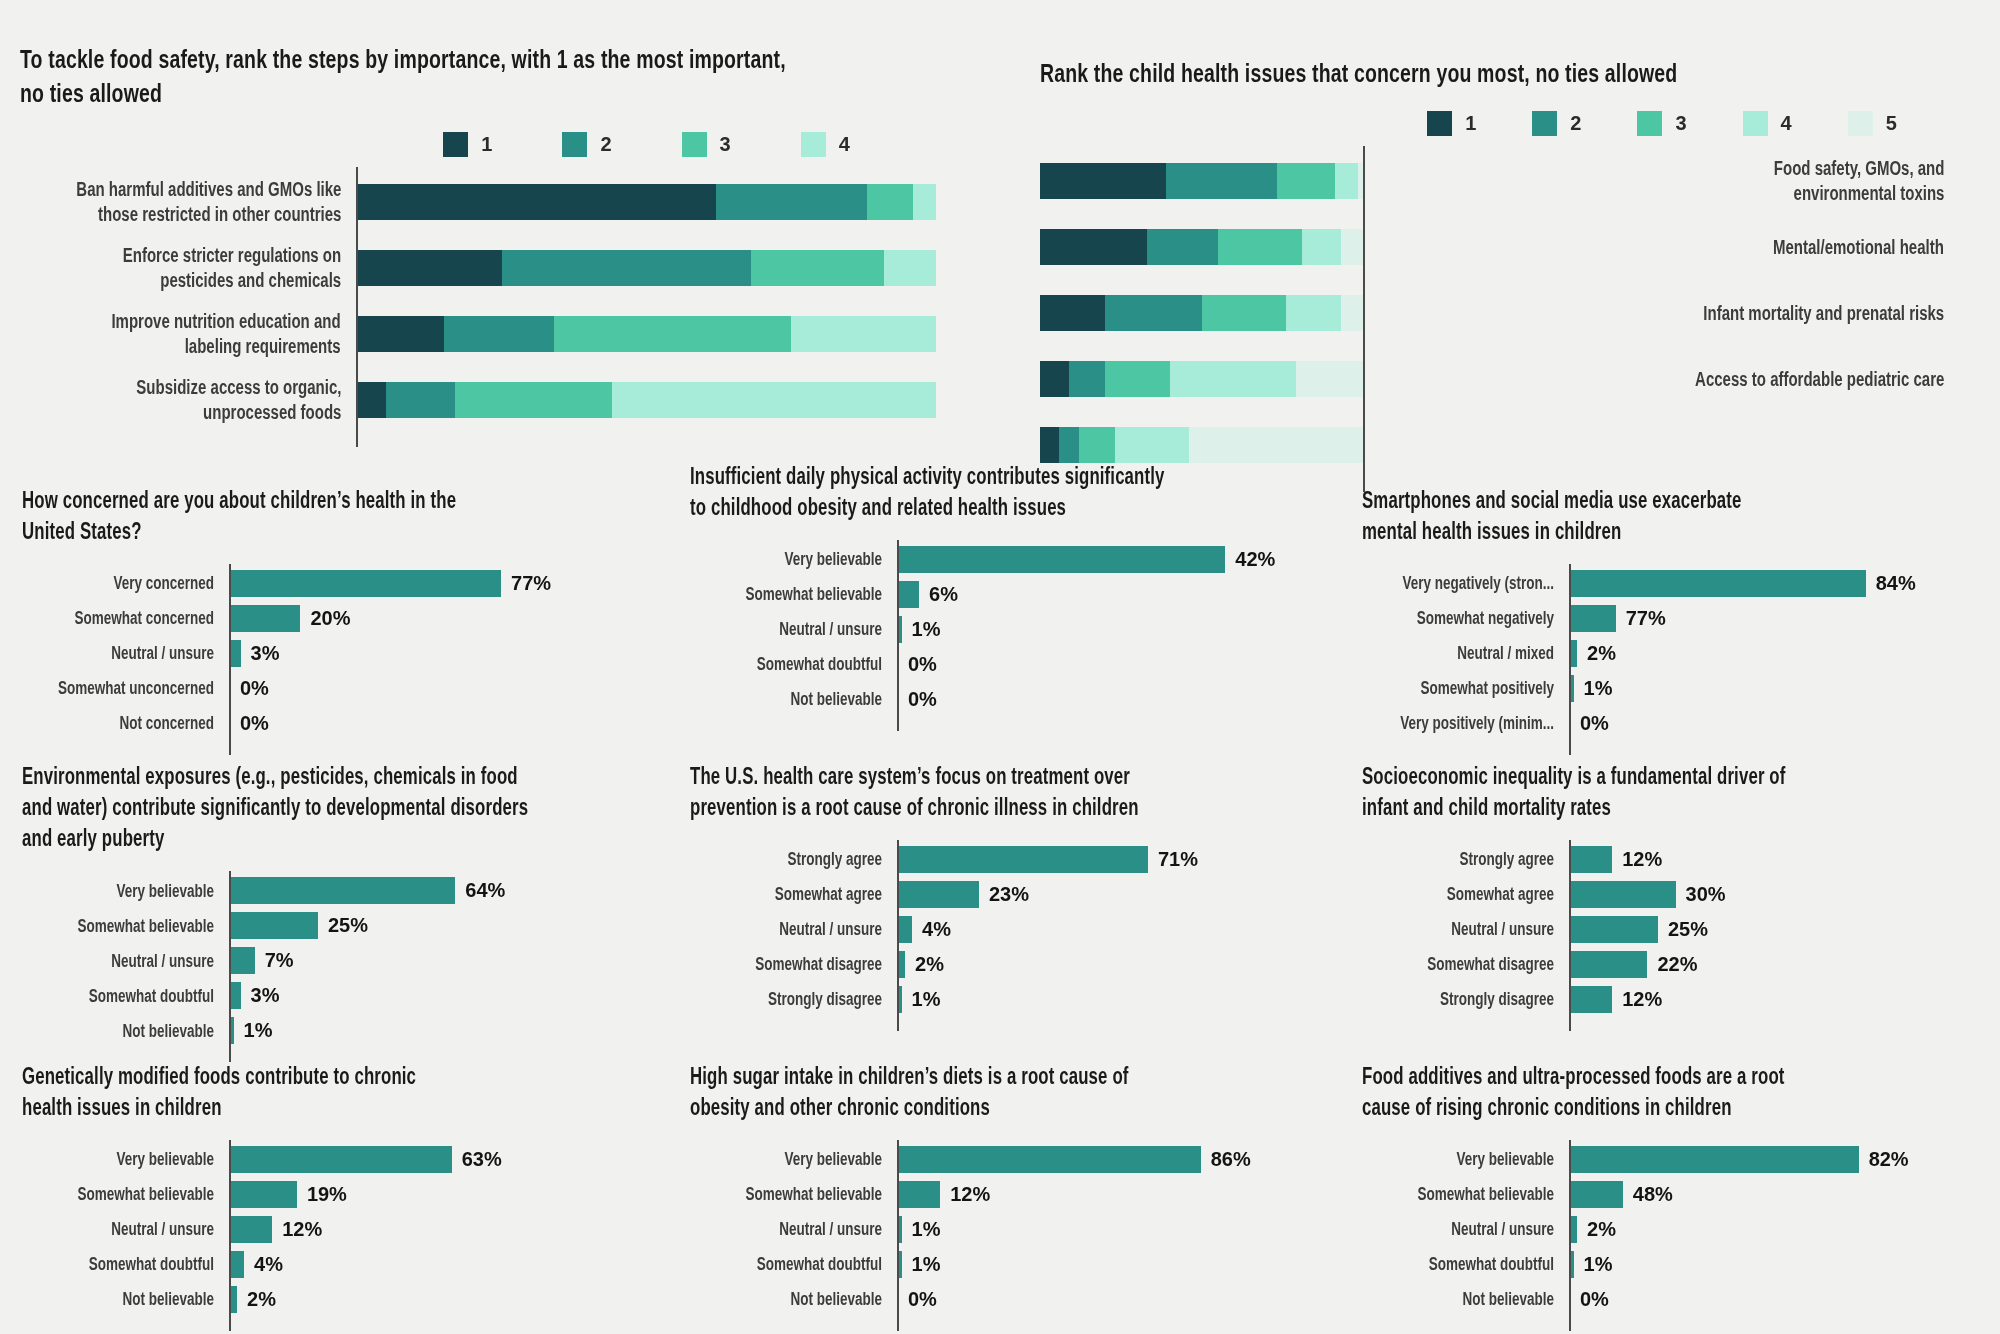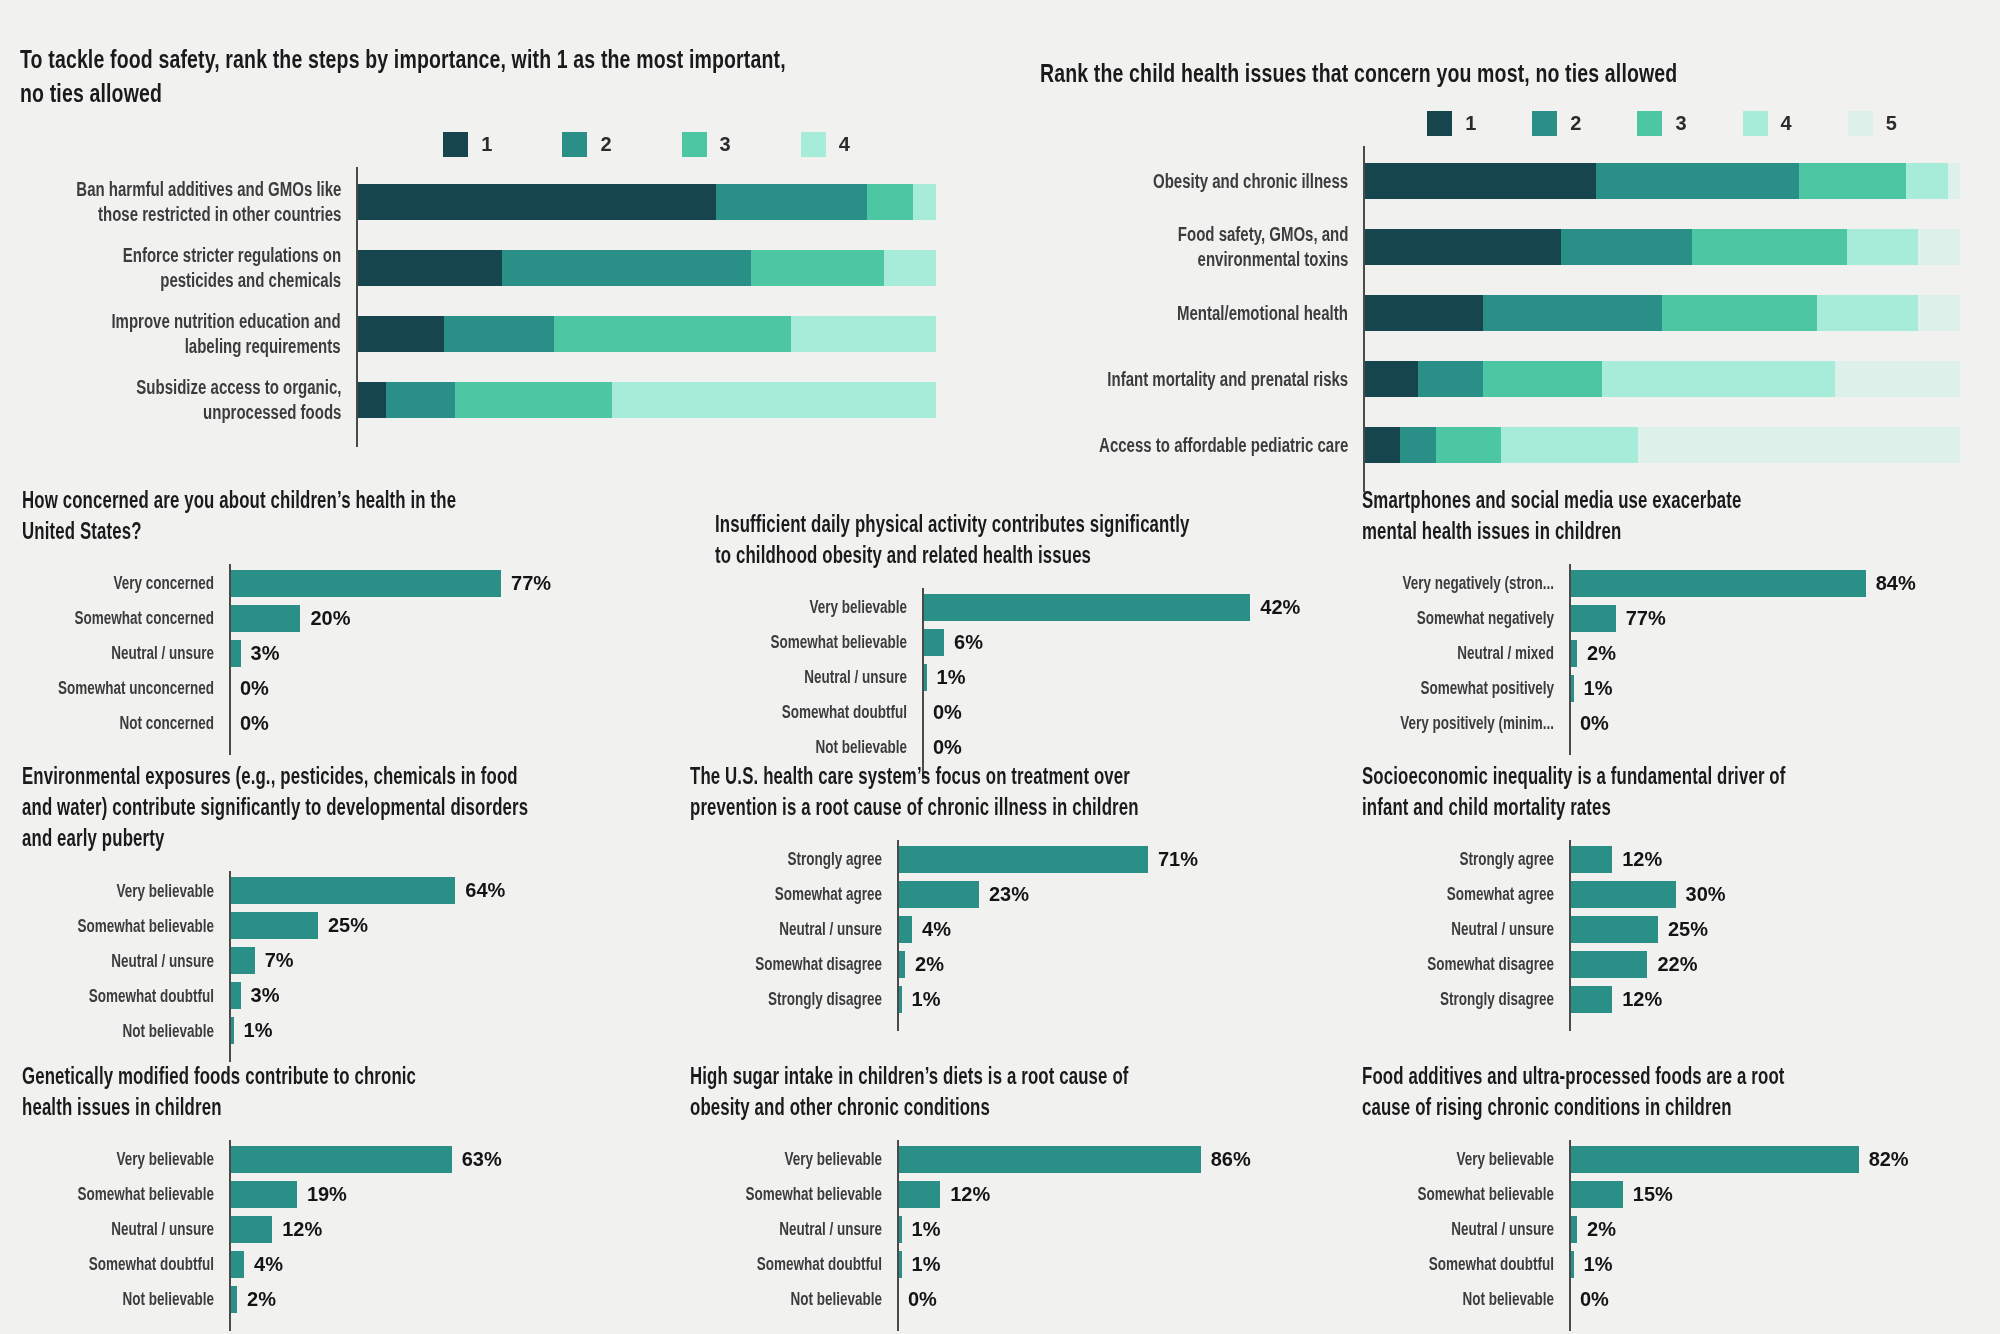--- a/index.html
+++ b/index.html
@@ -140,23 +140,20 @@
         <div class="lg-item">
           <span class="sw" style="background: rgb(167, 236, 216);"></span>
           <span>4</span>
         </div>
         <div class="lg-item">
           <span class="sw" style="background: rgb(221, 241, 234);"></span>
           <span>5</span>
         </div>
       </div>
     <div class="plot">
-        <div class="cat-cell">
-          <span class="cat">Obesity and chronic illness</span>
-        </div>
         <div class="bar-cell">
           <div class="stack">
             <div class="seg" style="width: 39%; background: rgb(22, 69, 77);"></div>
             <div class="seg" style="width: 34%; background: rgb(42, 143, 135);"></div>
             <div class="seg" style="width: 18%; background: rgb(77, 199, 163);"></div>
             <div class="seg" style="width: 7%; background: rgb(167, 236, 216);"></div>
             <div class="seg" style="width: 2%; background: rgb(221, 241, 234);"></div>
           </div>
         </div>
         <div class="cat-cell">
@@ -248,21 +245,21 @@
           <span class="cat">Not concerned</span>
         </div>
         <div class="bar-cell">
           <div class="bar" style="background: rgb(42, 143, 135); width: calc(0% + 0px);"></div>
           <span class="val">0%</span>
         </div>
         <div class="axis" style="background: rgb(74, 74, 74);"></div>
       </div>
   </section>
 
-  <section class="chart small" style="left:690px; top:488px; width:632px;margin-left:25px; --labw:208px;">
+  <section class="chart small" style="left:690px; top:440px; width:632px; --labw:208px;">
     <h2 class="c-title">Insufficient daily physical activity contributes significantly
 to childhood obesity and related health issues</h2>
     <div class="plot">
         <div class="cat-cell">
           <span class="cat">Very believable</span>
         </div>
         <div class="bar-cell">
           <div class="bar" style="background: rgb(42, 143, 135); width: calc(93% - 66.96px);"></div>
           <span class="val">42%</span>
         </div>
@@ -566,21 +563,21 @@
         </div>
         <div class="bar-cell">
           <div class="bar" style="background: rgb(42, 143, 135); width: calc(82% - 59.04px);"></div>
           <span class="val">82%</span>
         </div>
         <div class="cat-cell">
           <span class="cat">Somewhat believable</span>
         </div>
         <div class="bar-cell">
           <div class="bar" style="background: rgb(42, 143, 135); width: calc(15% - 10.8px);"></div>
-          <span class="val">15%</span>
+          <span class="val">48%</span>
         </div>
         <div class="cat-cell">
           <span class="cat">Neutral / unsure</span>
         </div>
         <div class="bar-cell">
           <div class="bar" style="background: rgb(42, 143, 135); width: calc(2% - 1.44px);"></div>
           <span class="val">2%</span>
         </div>
         <div class="cat-cell">
           <span class="cat">Somewhat doubtful</span>

